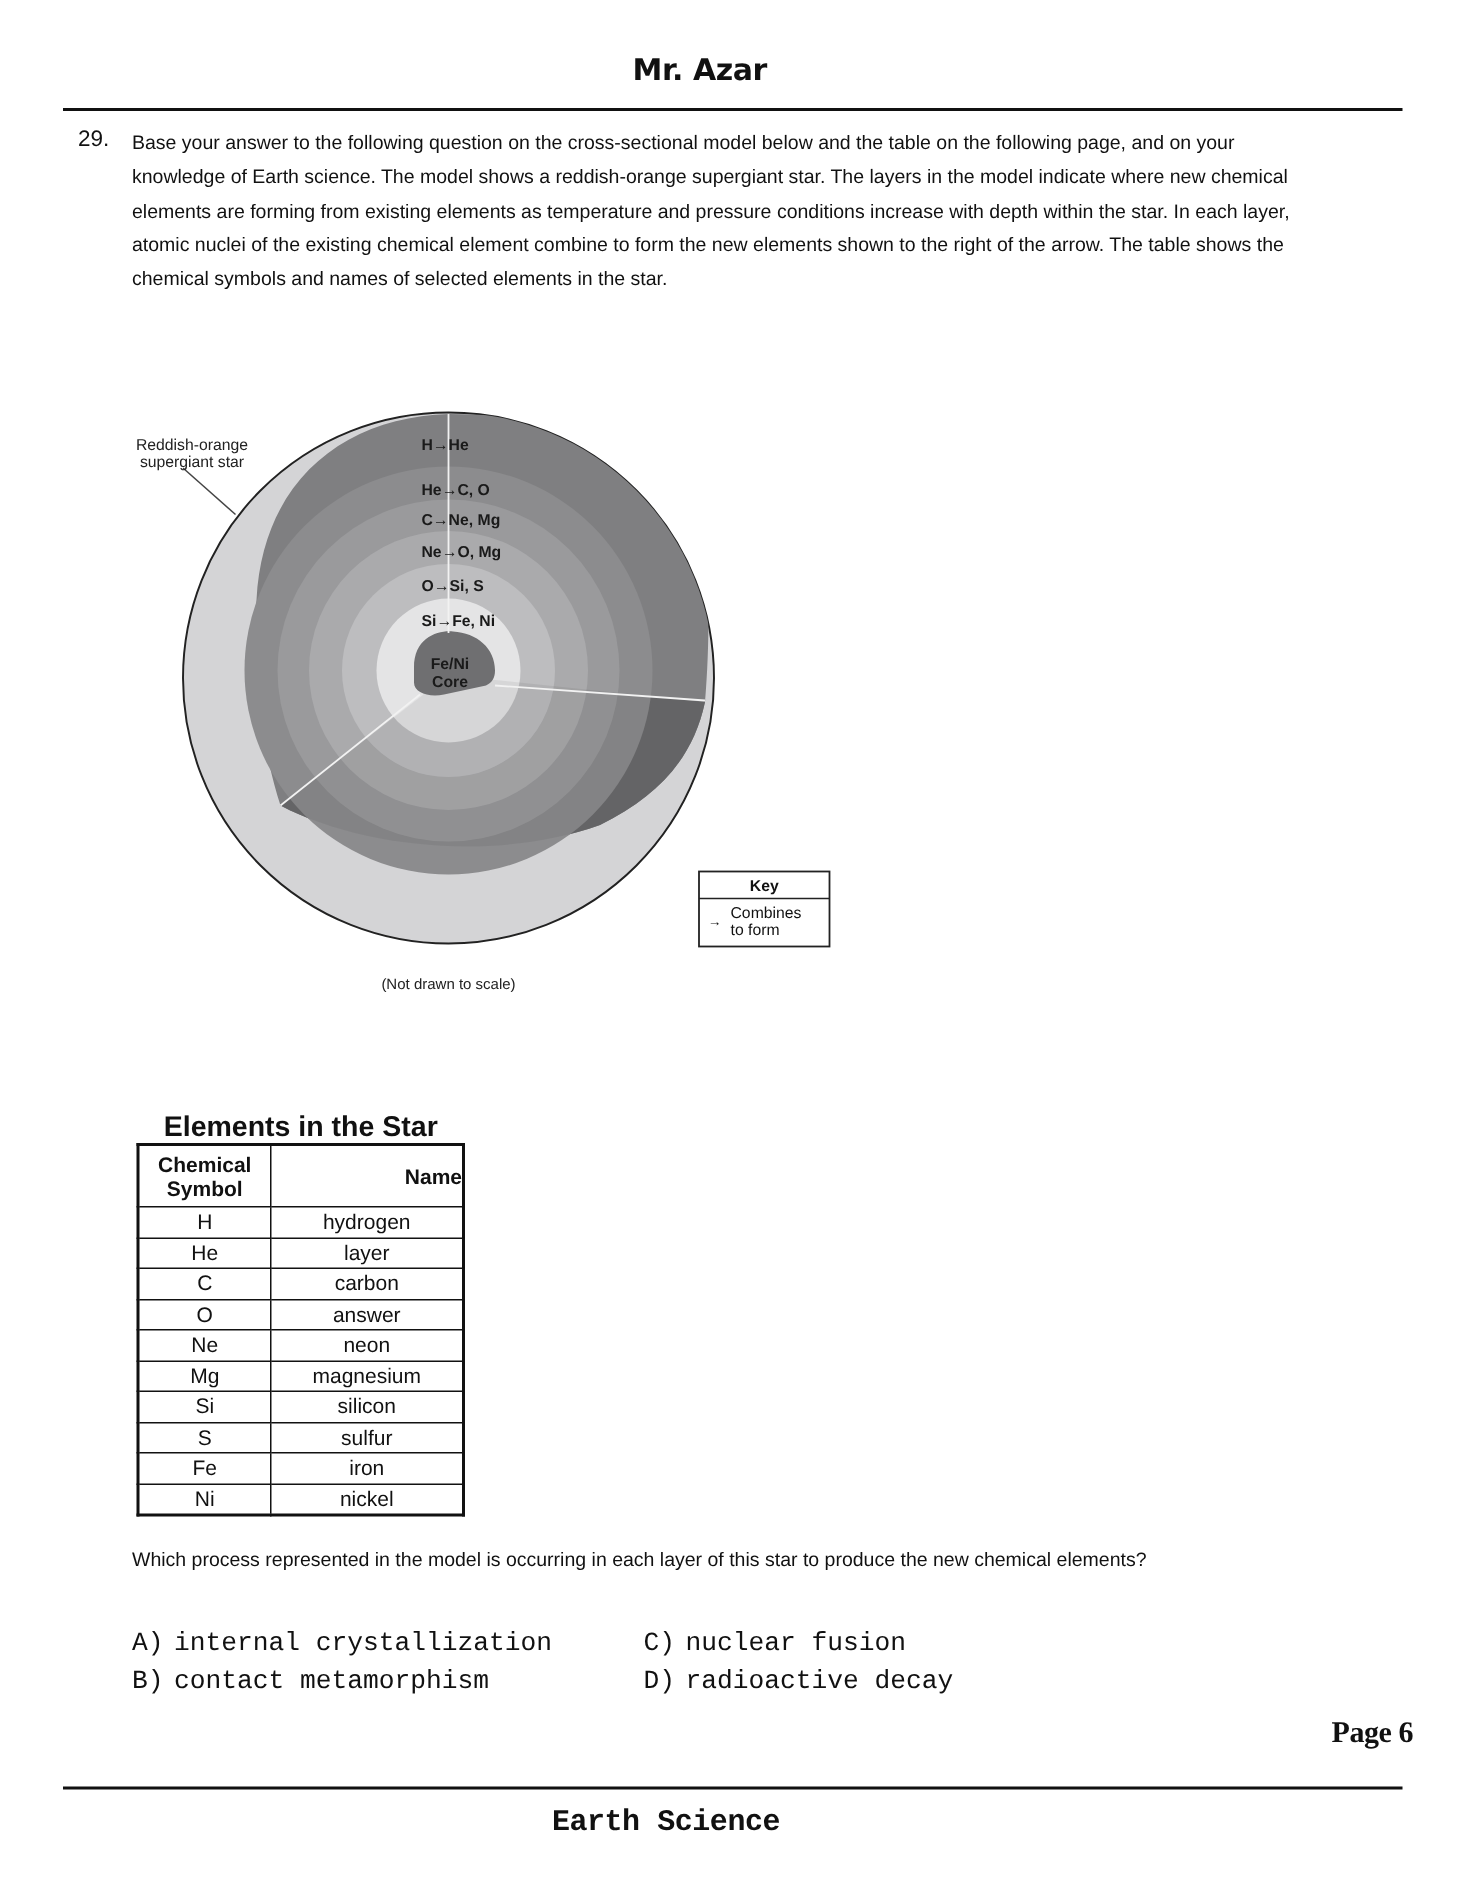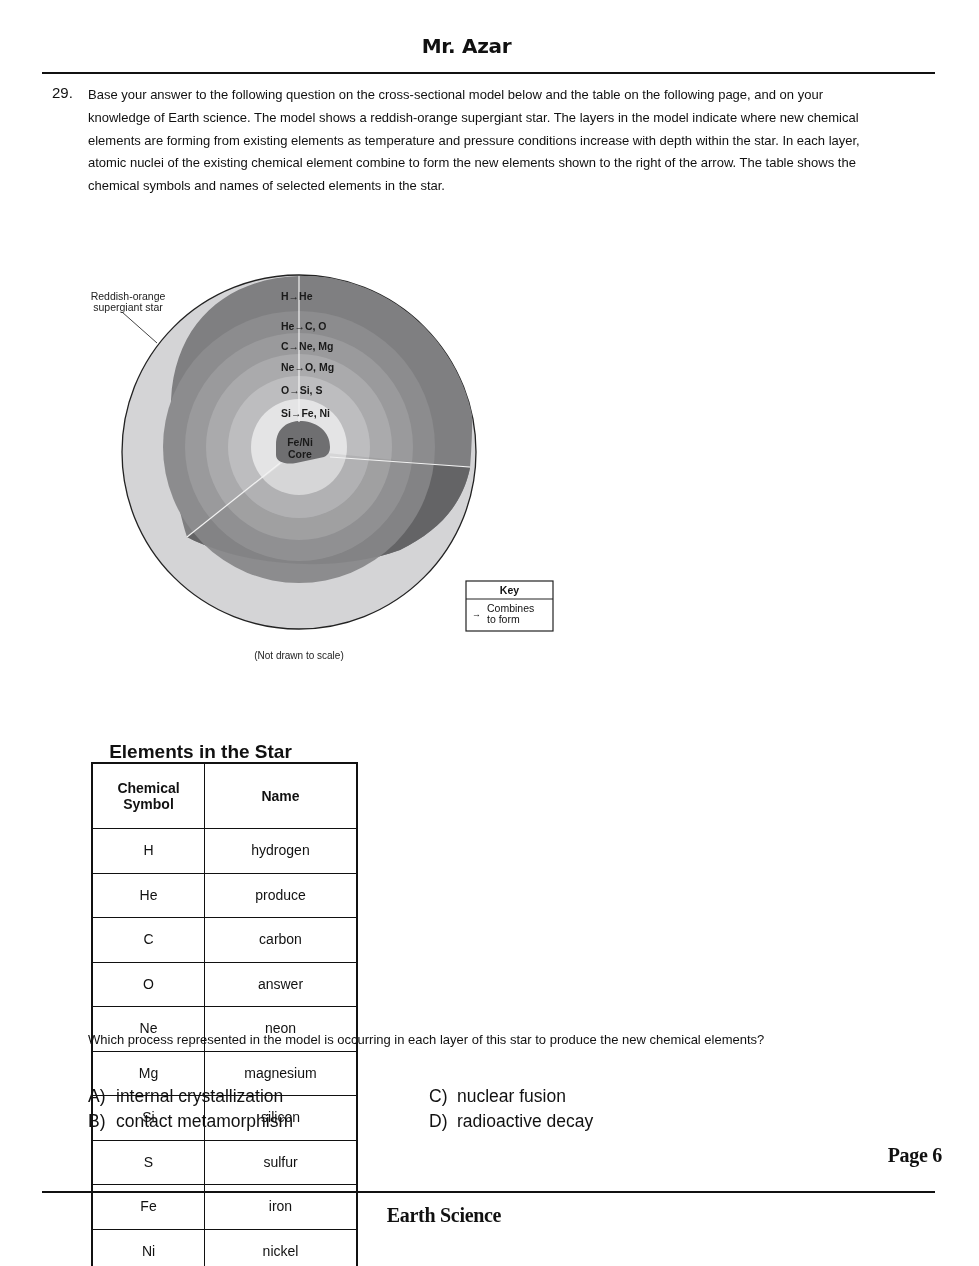--- a/index.html
+++ b/index.html
@@ -21,36 +21,36 @@
   .table-title {
     left: 91px; top: 741px; width: 219px; text-align: center;
     font-family: "Liberation Sans", sans-serif; font-weight: bold; font-size: 19px;
   }
   table.elements {
     position: absolute; left: 91px; top: 762px; border-collapse: collapse;
     font-family: "Liberation Sans", sans-serif; font-size: 14px;
     border: 2px solid #111;
   }
   table.elements th, table.elements td {
-    border: 1.5px solid #111; text-align: center; padding: 12px; height: 19.5px; line-height: 19.5px;
+    border: 1.5px solid #111; text-align: center; padding: 0; height: 19.5px; line-height: 19.5px;
   }
   table.elements th { font-weight: bold; font-size: 14px; line-height: 16px; height: 40px; }
   table.elements .c1 { width: 87px; }
-  table.elements .c2 { width: 127px; }
+  table.elements .c2 { width: 127px; text-align: right; }
   .prompt {
     left: 88px; top: 1029px; width: 780px;
     font-family: "Liberation Sans", sans-serif; font-size: 13px; line-height: 22.8px;
   }
   .choice {
-    font-family: Liberation Sans, sans-serif; font-size: 17.5px; line-height: 22px; cursor: pointer;
+    font-family: Liberation Mono, monospace; font-size: 17.5px; line-height: 22px; cursor: pointer;
   }
   .choice .letter { display: inline-block; width: 28px; }
   .footer-subject {
     left: 0; width: 888px; top: 1204px; text-align: center;
-    font-family: Liberation Serif, serif; font-weight: bold; font-size: 20px; letter-spacing: -0.3px;
+    font-family: Liberation Mono, monospace; font-weight: bold; font-size: 20px; letter-spacing: -0.3px;
   }
   .footer-page {
     right: 37px; top: 1144px;
     font-family: Liberation Serif, serif; font-weight: bold; font-size: 20px; letter-spacing: -0.3px;
   }
   svg text { font-family: "Liberation Sans", sans-serif; }
 </style>
 </head>
 <body>
 
@@ -146,21 +146,21 @@
       <th class="c2">Name</th>
     </tr>
   </thead>
   <tbody>
     <tr>
         <td>H</td>
         <td>hydrogen</td>
       </tr>
     <tr>
         <td>He</td>
-        <td>produce</td>
+        <td>layer</td>
       </tr>
     <tr>
         <td>C</td>
         <td>carbon</td>
       </tr>
     <tr>
         <td>O</td>
         <td>answer</td>
       </tr>
     <tr>

